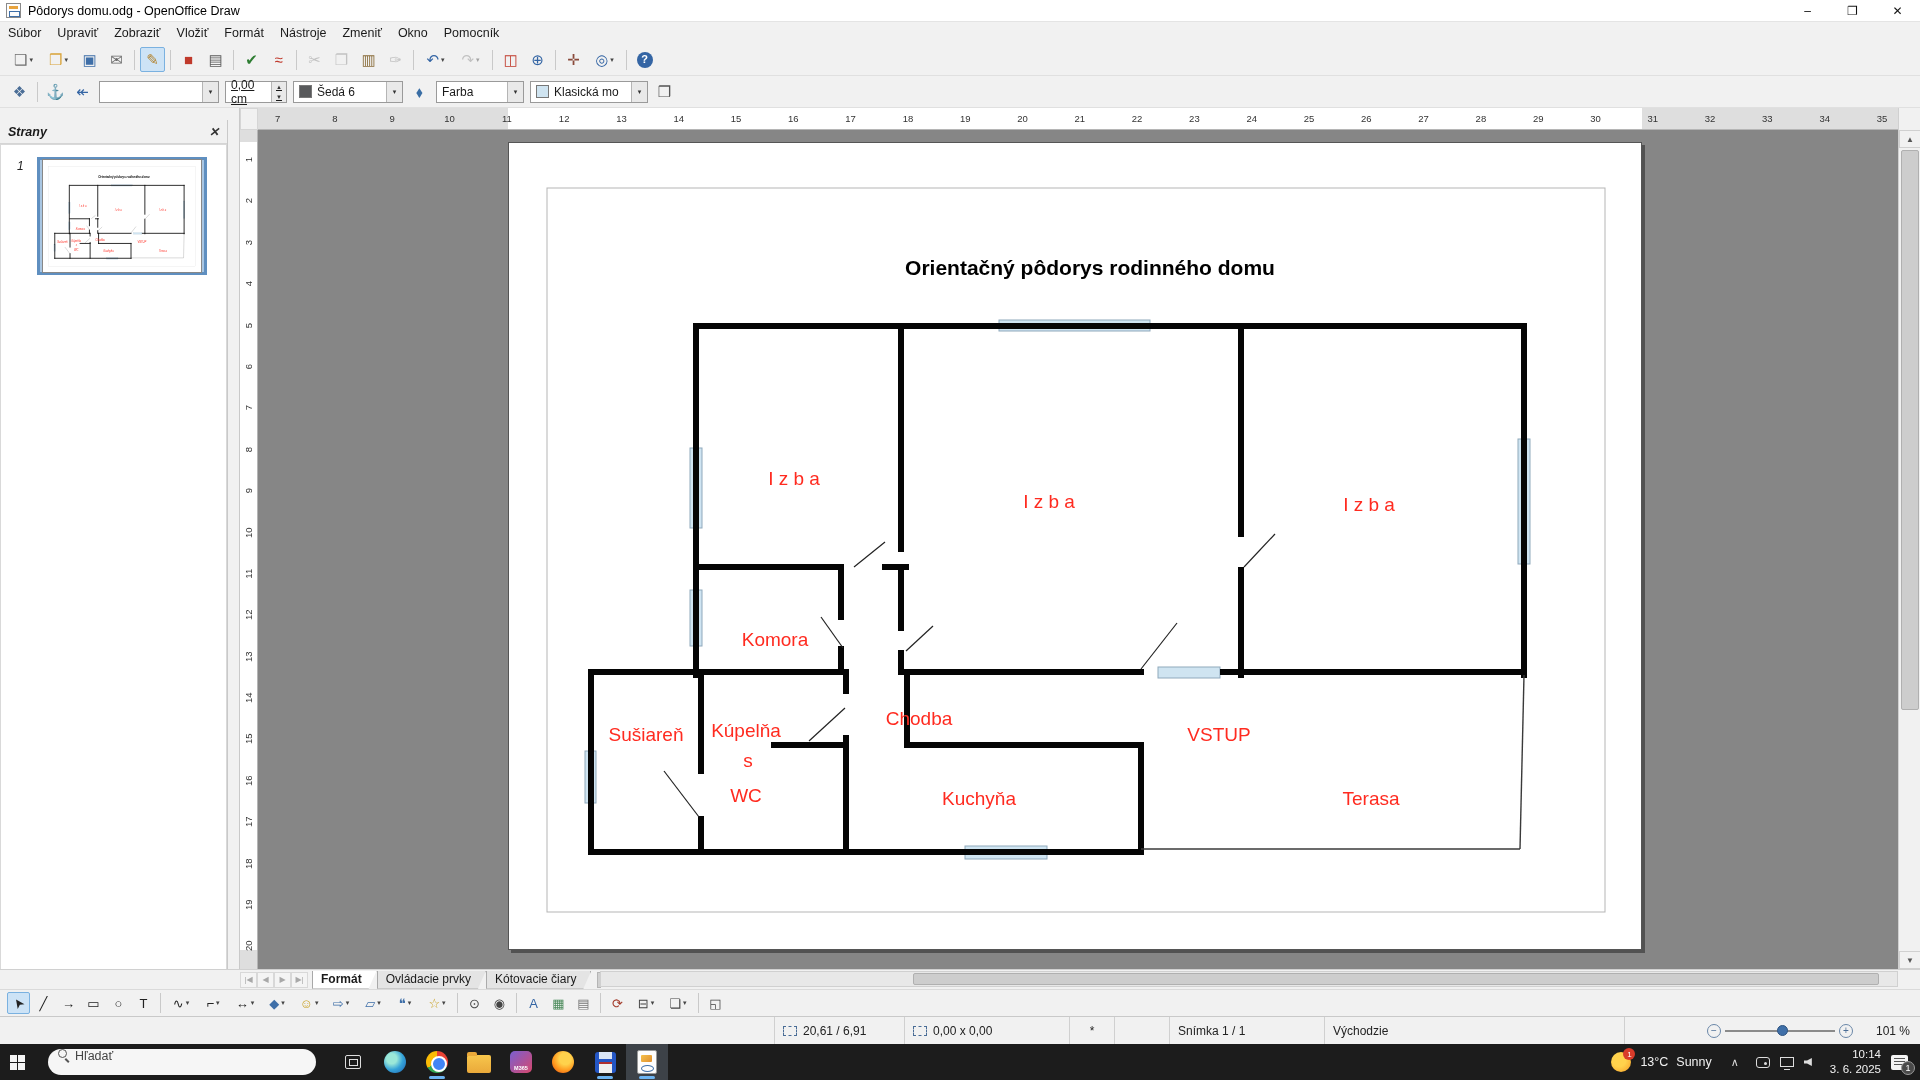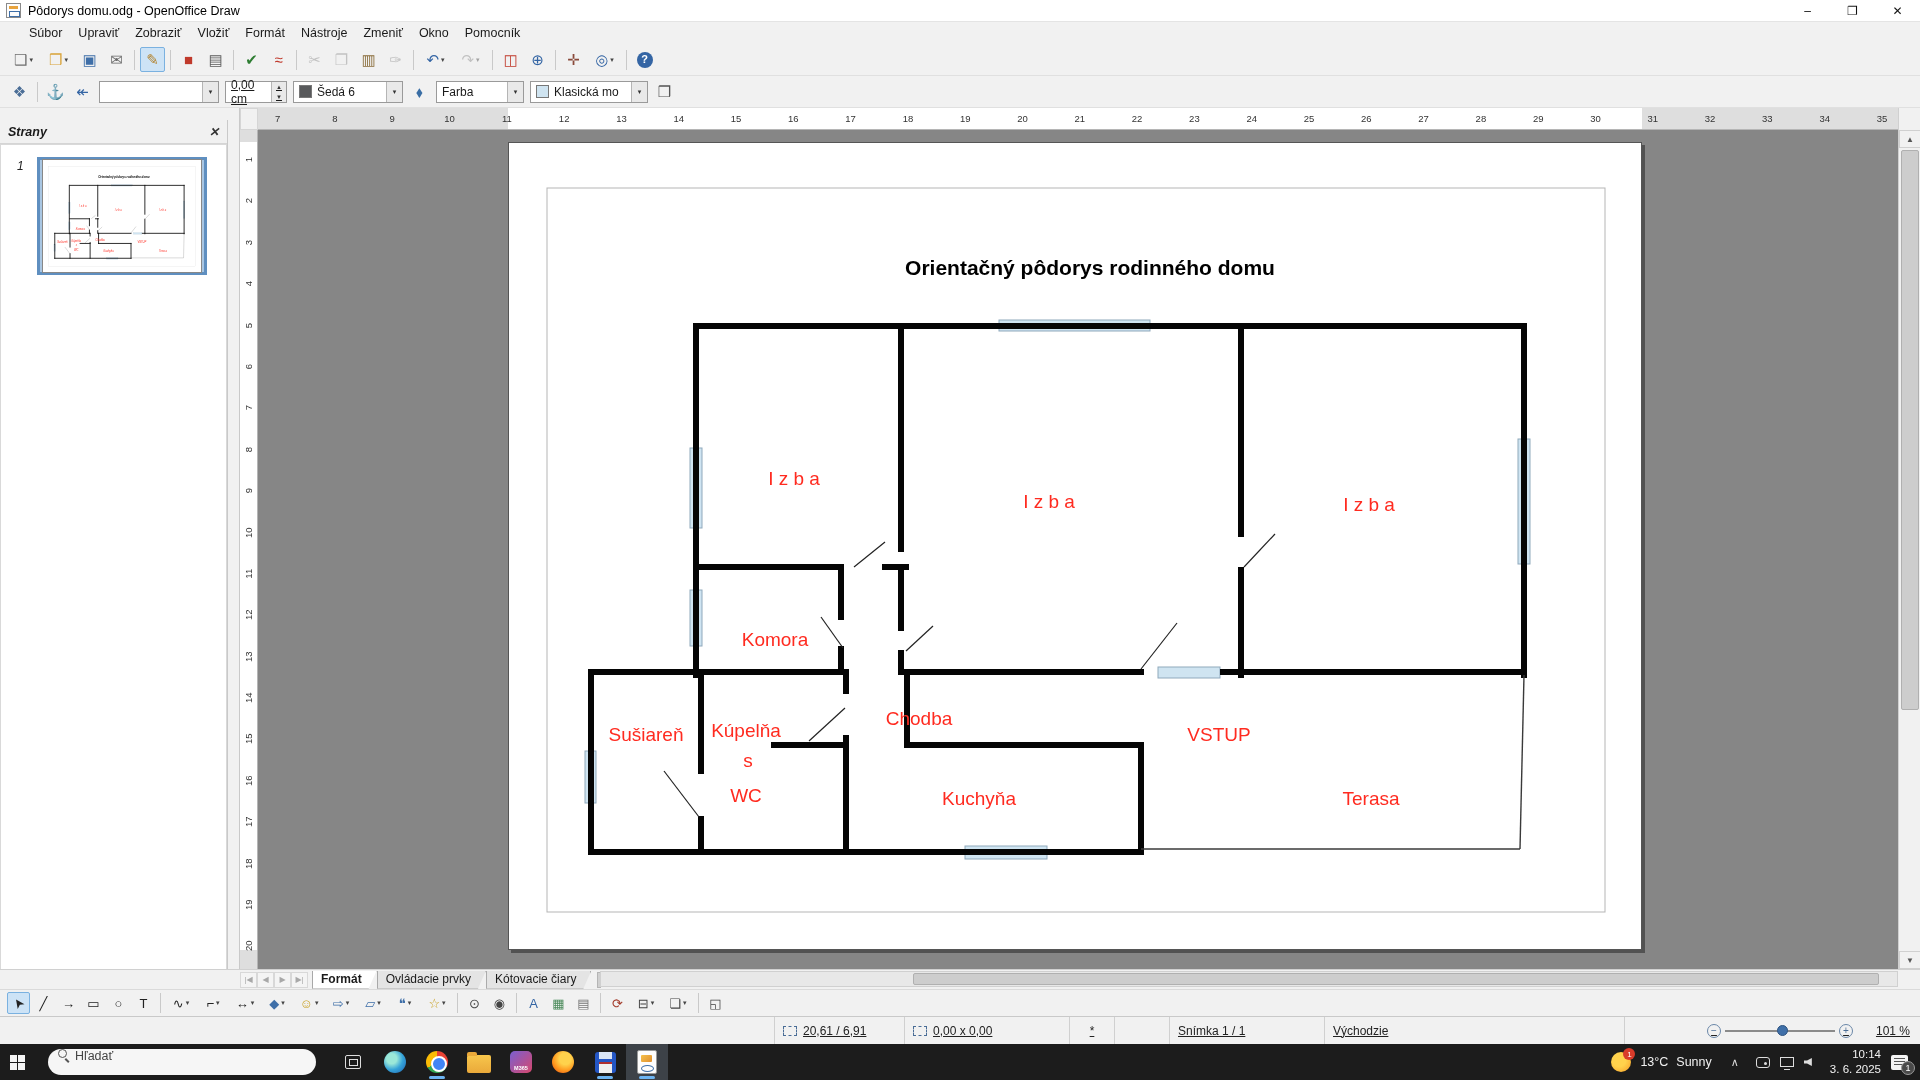--- a/index.html
+++ b/index.html
@@ -8,21 +8,21 @@
 
   
   .titlebar { position:absolute; left:0; top:0; width:1920px; height:22px; background:#ffffff; border-bottom:1px solid #e4e4e4; display:flex; align-items:center; }
   .appicon { width:15px; height:15px; margin:0 7px 0 6px; background:#fdfdfd; border:1px solid #8a8a8a; position:relative; }
   .appicon::before { content:''; position:absolute; left:2px; top:2px; width:9px; height:3px; background:#e8a33d; }
   .appicon::after { content:''; position:absolute; left:2px; top:7px; width:9px; height:4px; border:1px solid #3f6fa8; }
   .titletext { font-size:12.5px; color:#000; }
   .winbtns { margin-left:auto; display:flex; height:100%; }
   .winbtn { width:45px; height:100%; display:flex; align-items:center; justify-content:center; font-size:12px; color:#111; }
   
-  .menubar { position:absolute; left:0; top:22px; width:1624px; height:22px; background:#f1f1f1; display:flex; align-items:center; padding-left:21px; }
+  .menubar { position:absolute; left:0; top:22px; width:1624px; height:22px; background:#f1f1f1; display:flex; align-items:center; padding-left:0; }
   .menuitem { padding:2px 8px; font-size:12.5px; }
 
   
   .toolbar { position:absolute; left:0; width:1920px; height:32px; background:#f1f1f1; border-bottom:1px solid #e0e0e0; display:flex; align-items:center; padding-left:6px; }
   .tb1 { top:44px; } .tb2 { top:76px; }
   .tbtn { width:25px; height:25px; margin:0 1px; display:flex; align-items:center; justify-content:center; position:relative; border:1px solid transparent; border-radius:2px; }
   .tbtn .g { font-size:15px; line-height:1; font-style:normal; }
   .tbtn.active { background:#cde3f6; border-color:#7ab1e0; }
   .tbtn.disabled { opacity:.45; }
   .tbtn.dd { width:33px; }
@@ -88,21 +88,21 @@
   .hscroll { position:absolute; left:600px; top:971px; width:1298px; height:16px; background:#e8e8e8; border:1px solid #d0d0d0; }
   .hscroll .thumb { position:absolute; left:312px; top:1px; width:966px; height:12px; background:#cdcdcd; border:1px solid #b0b0b0; border-radius:2px; }
 
   
   .drawbar { position:absolute; left:0; top:989px; width:1920px; height:27px; background:#f1f1f1; border-top:1px solid #dadada; display:flex; align-items:center; padding-left:6px; }
   .drawbar .tbtn { width:23px; height:22px; }
   .drawbar .tbtn.dd { width:30px; }
   .drawbar .tbtn .g { font-size:13px; }
 
   
-  .statusbar { position:absolute; left:0; top:1016px; width:1920px; height:28px; background:#f1f1f1; border-top:1px solid #c9c9c9; display:flex; align-items:center; font-size:12px; color:#222;text-decoration:underline; }
+  .statusbar { position:absolute; left:0; top:1016px; width:1920px; height:28px; background:#f1f1f1; border-top:1px solid #c9c9c9; display:flex; align-items:center; font-size:12px; color:#222; }
   .cell { height:100%; display:flex; align-items:center; border-right:1px solid #d0d0d0; padding:0 8px; }
   .cicon { width:14px; height:10px; border:1px dashed #4a6d96; margin-right:6px; }
   .zoomctl { display:flex; align-items:center; margin-left:auto; padding-right:8px; }
   .zbtn { width:14px; height:14px; border:1px solid #6a87a8; border-radius:50%; color:#4a6d96; font-size:10px; display:flex; align-items:center; justify-content:center; margin:0 4px; }
   .ztrack { width:110px; height:2px; background:#8a8a8a; position:relative; }
   .zthumb { position:absolute; left:52px; top:-5px; width:11px; height:11px; background:#3f6fa8; border-radius:50%; border:1px solid #2d5380; }
   .zval { width:55px; text-align:right; padding-right:10px; }
 
   
   .taskbar { position:absolute; left:0; top:1044px; width:1920px; height:36px; background:#1c1c1c; display:flex; align-items:center; color:#eee; }

